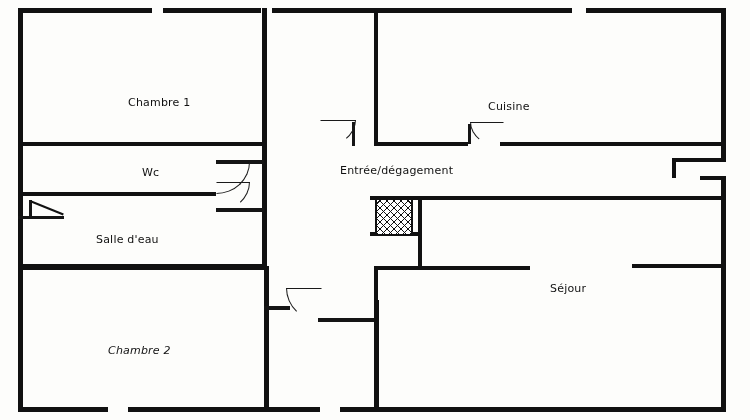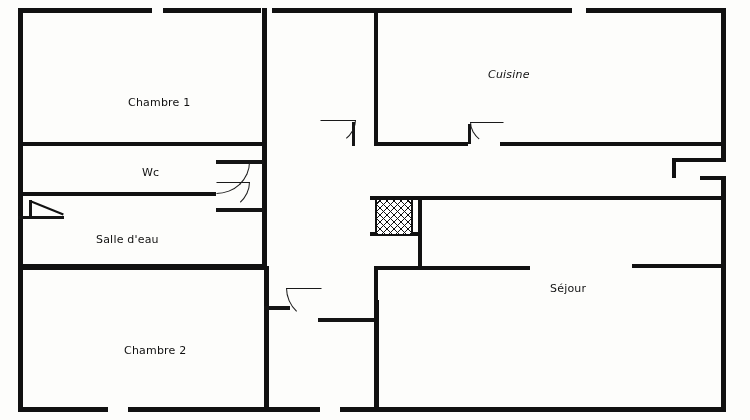--- a/index.html
+++ b/index.html
@@ -135,19 +135,20 @@
 
   <div class="wall" style="left:18px;  top:266px; width:250px; height:4px;"></div>
   <div class="wall" style="left:264px; top:266px; width:5px;  height:44px;"></div>
   <div class="wall" style="left:264px; top:300px; width:5px;  height:112px;"></div>
 
   <div class="wall thin" style="left:264px; top:306px; width:26px; height:4px;"></div>
 
   <div class="wall" style="left:632px; top:264px; width:90px; height:4px;"></div>
 
   <div class="room-label" style="left:128px; top:60px;margin-top:36px;">Chambre 1</div>
-  <div class="room-label" style="left:488px; top:68px;font-style:italic;">Cuisine</div>
+  <div class="room-label" style="left:488px; top:100px;">Cuisine</div>
   <div class="room-label" style="left:142px; top:166px;">Wc</div>
+  <div class="room-label" style="left:340px; top:164px;">Entrée/dégagement</div>
   <div class="room-label" style="left:96px;  top:233px;text-align:right;">Salle d'eau</div>
   <div class="room-label" style="left:550px; top:282px;">Séjour</div>
-  <div class="room-label" style="left:124px; top:344px;">Chambre 2</div>
+  <div class="room-label" style="left:108px; top:344px;font-style:italic;">Chambre 2</div>
 
 </div>
 
 </body></html>

